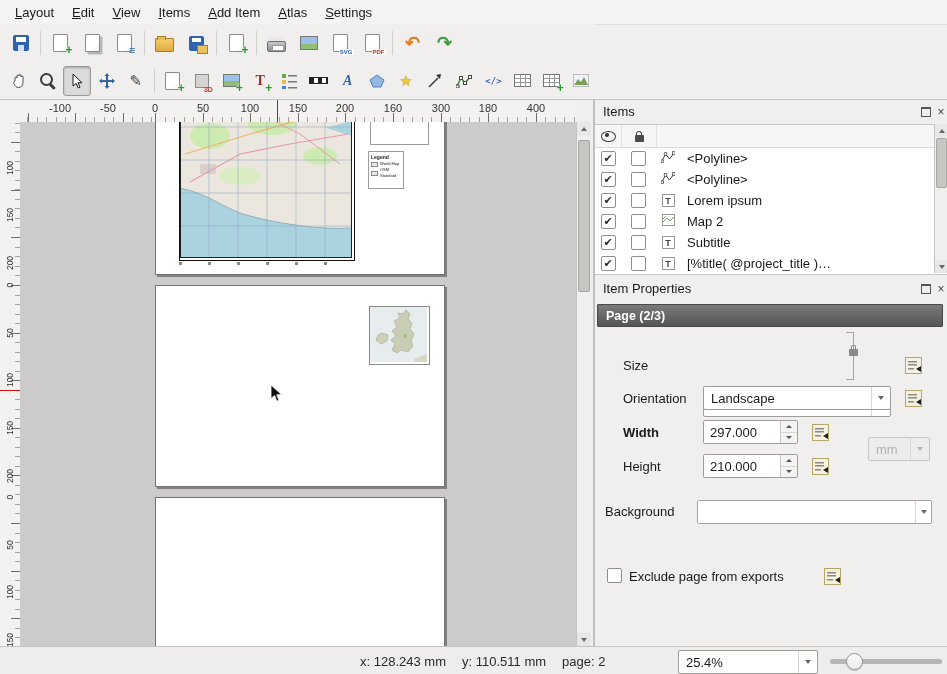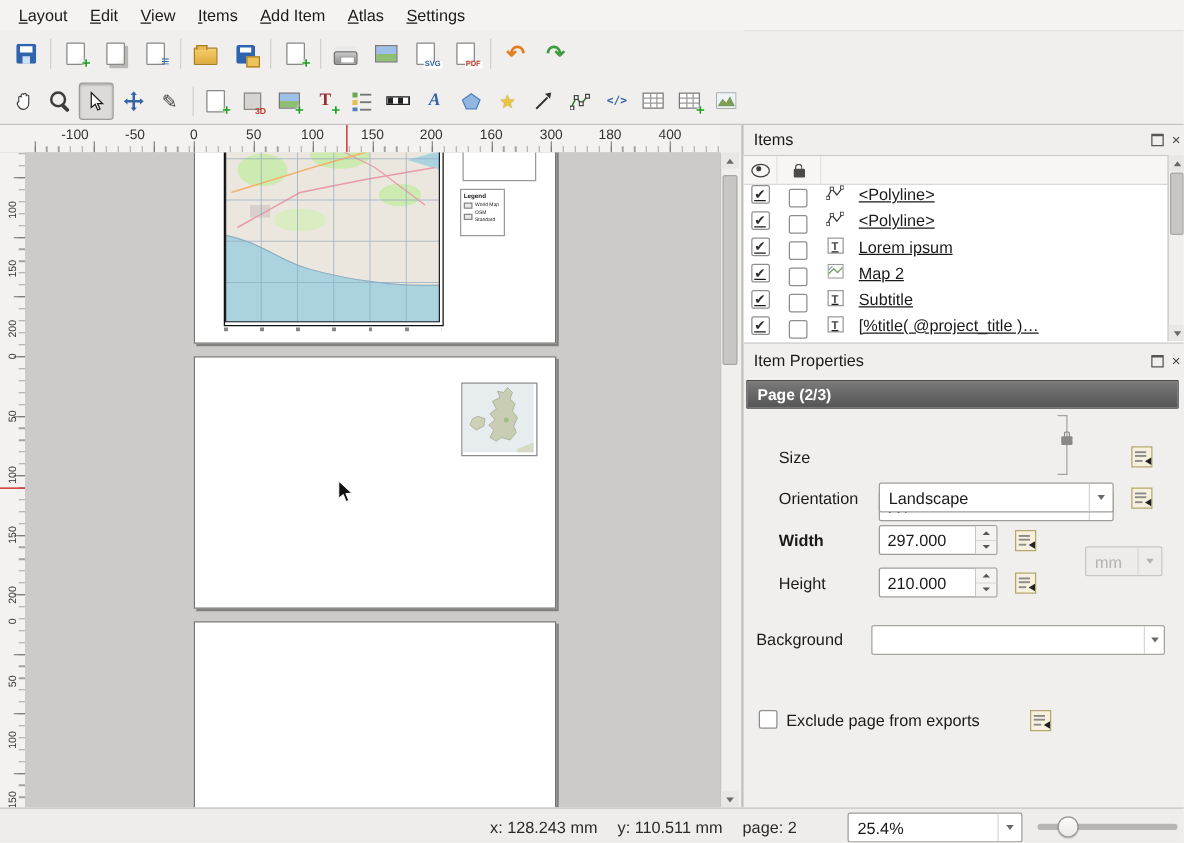--- a/index.html
+++ b/index.html
@@ -148,21 +148,21 @@
              justify-content:center;color:#444;font-size:12px;line-height:1;cursor:default;}
   .dock-ic{width:8px;height:7px;border:1px solid #555;border-top:2px solid #555;}
 
   #items-table{position:absolute;left:0;top:24px;width:352px;height:149px;background:#fff;
                border-top:1px solid #c9c7c5;border-bottom:1px solid #c9c7c5;overflow:hidden;}
   .it-header{display:flex;height:22px;align-items:center;border-bottom:1px solid #dcdad8;background:#f7f6f5;}
   .it-c1{width:26px;display:flex;justify-content:center;flex:none;}
   .it-c2{width:34px;display:flex;justify-content:center;flex:none;border-left:1px solid #e4e2e0;border-right:1px solid #e4e2e0;align-self:stretch;align-items:center;}
   .it-cicon{width:26px;display:flex;justify-content:center;flex:none;}
   .it-clabel{flex:1;padding-left:6px;}
-  .item-row{display:flex;height:21px;text-decoration:underline;}
+  .item-row{display:flex;height:21px;align-items:center;}
   .cb{width:15px;height:15px;background:#fff;border:1px solid #8e8e8e;border-radius:2px;
       display:inline-flex;align-items:center;justify-content:center;box-sizing:border-box;}
   .cb.checked::after{content:"✔";font-size:11px;color:#2d2d2d;}
   .eye-ic{width:13px;height:9px;border:1.5px solid #3c3c3c;border-radius:50%;position:relative;}
   .eye-ic::after{content:"";position:absolute;top:1.5px;left:3.5px;width:3.5px;height:3.5px;
       background:#3c3c3c;border-radius:50%;}
   .lock-ic{width:9px;height:7px;background:#4a4a4a;border-radius:1px;position:relative;margin-top:4px;}
   .lock-ic::before{content:"";position:absolute;top:-4px;left:1.5px;width:4px;height:4px;
       border:1.5px solid #4a4a4a;border-bottom:none;border-radius:3px 3px 0 0;}
   .ti{width:13px;height:13px;border:1px solid #9b9996;background:#fff;display:flex;align-items:center;
@@ -208,21 +208,21 @@
     border:1px solid #a6a4a1;border-radius:2px;}
   .color-widget .arrow{position:absolute;right:0;top:0;bottom:0;width:15px;border-left:1px solid #d8d6d3;
     display:flex;align-items:center;justify-content:center;}
   .btn{position:absolute;background:linear-gradient(#fdfdfc,#efedeb);border:1px solid #b0aeab;
     border-radius:3px;display:flex;align-items:center;justify-content:center;font-size:13px;
     font-family:"Liberation Sans",sans-serif;color:#1a1a1a;}
 
   
   #statusbar{position:absolute;left:0;top:646px;width:947px;height:28px;background:#efedec;
     border-top:1px solid #c6c4c1;}
-  #coords{position:absolute;left:360px;top:7px;display:flex;gap:16px;font-size:13px;color:#2a2a2a;margin-left:32px;}
+  #coords{position:absolute;left:360px;top:7px;display:flex;gap:16px;font-size:13px;color:#2a2a2a;}
   #zoom-combo{left:678px;top:3px;width:140px;}
   .slider-track{position:absolute;left:830px;top:659px;width:112px;height:5px;background:#b8b6b3;border-radius:2.5px;}
   .slider-thumb{position:absolute;left:846px;top:653px;width:15px;height:15px;border-radius:50%;
     background:linear-gradient(#fbfbfa,#eceae8);border:1px solid #98968f;box-shadow:0 1px 1px rgba(0,0,0,.2);}
 </style>
 </head>
 <body>
 
 <div id="app">
 

